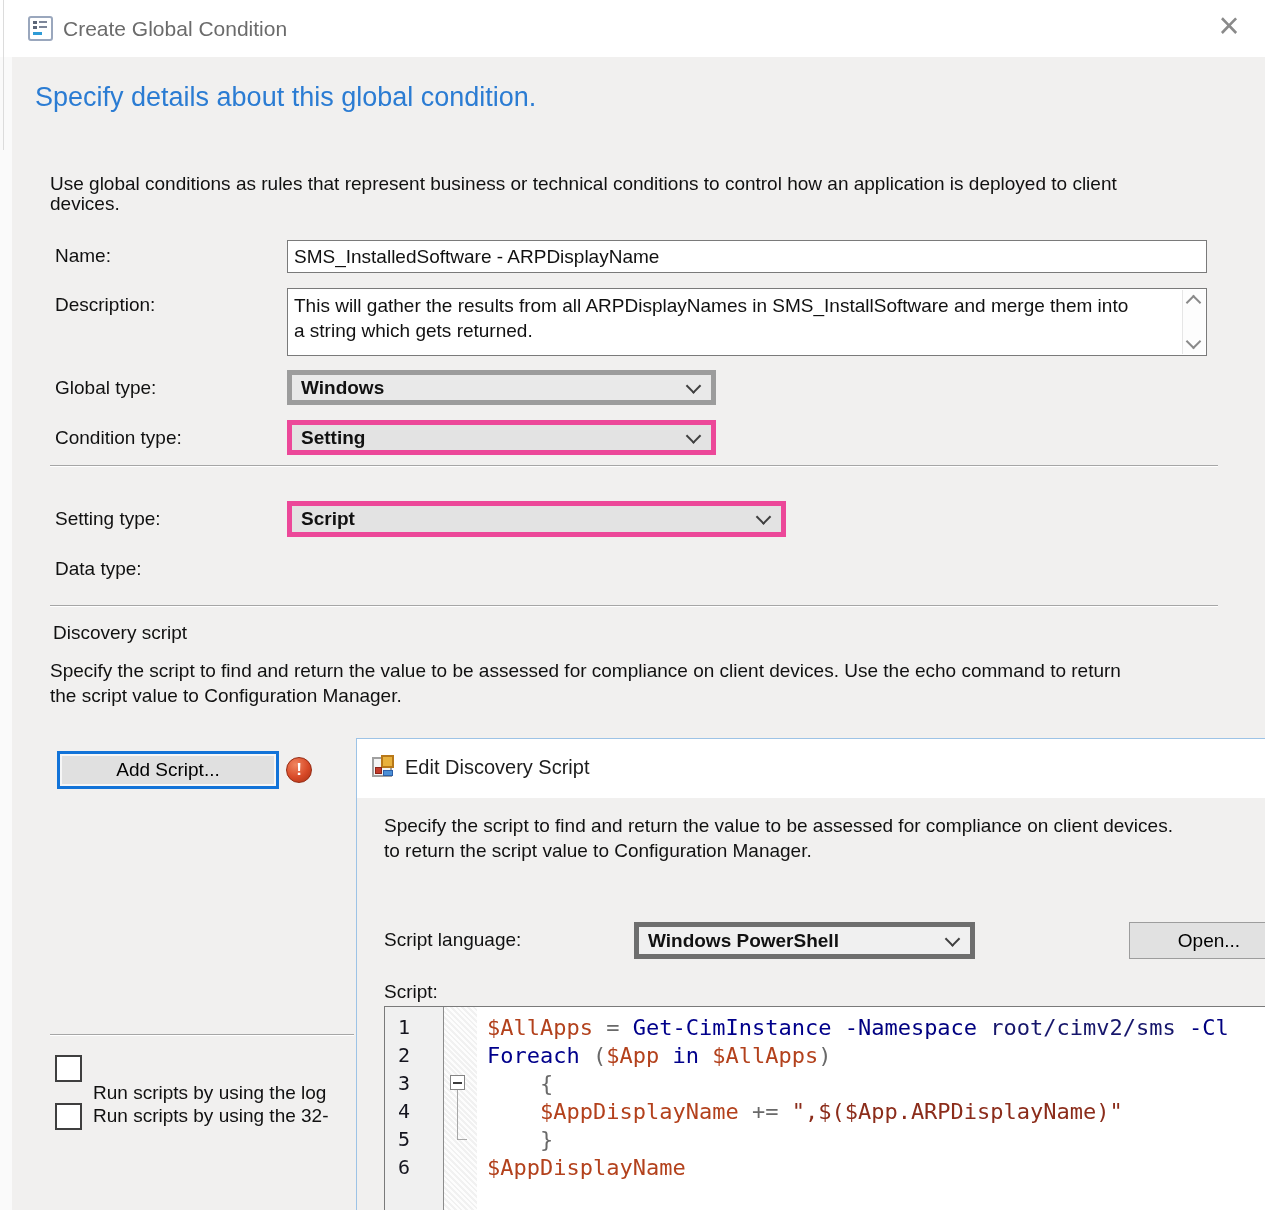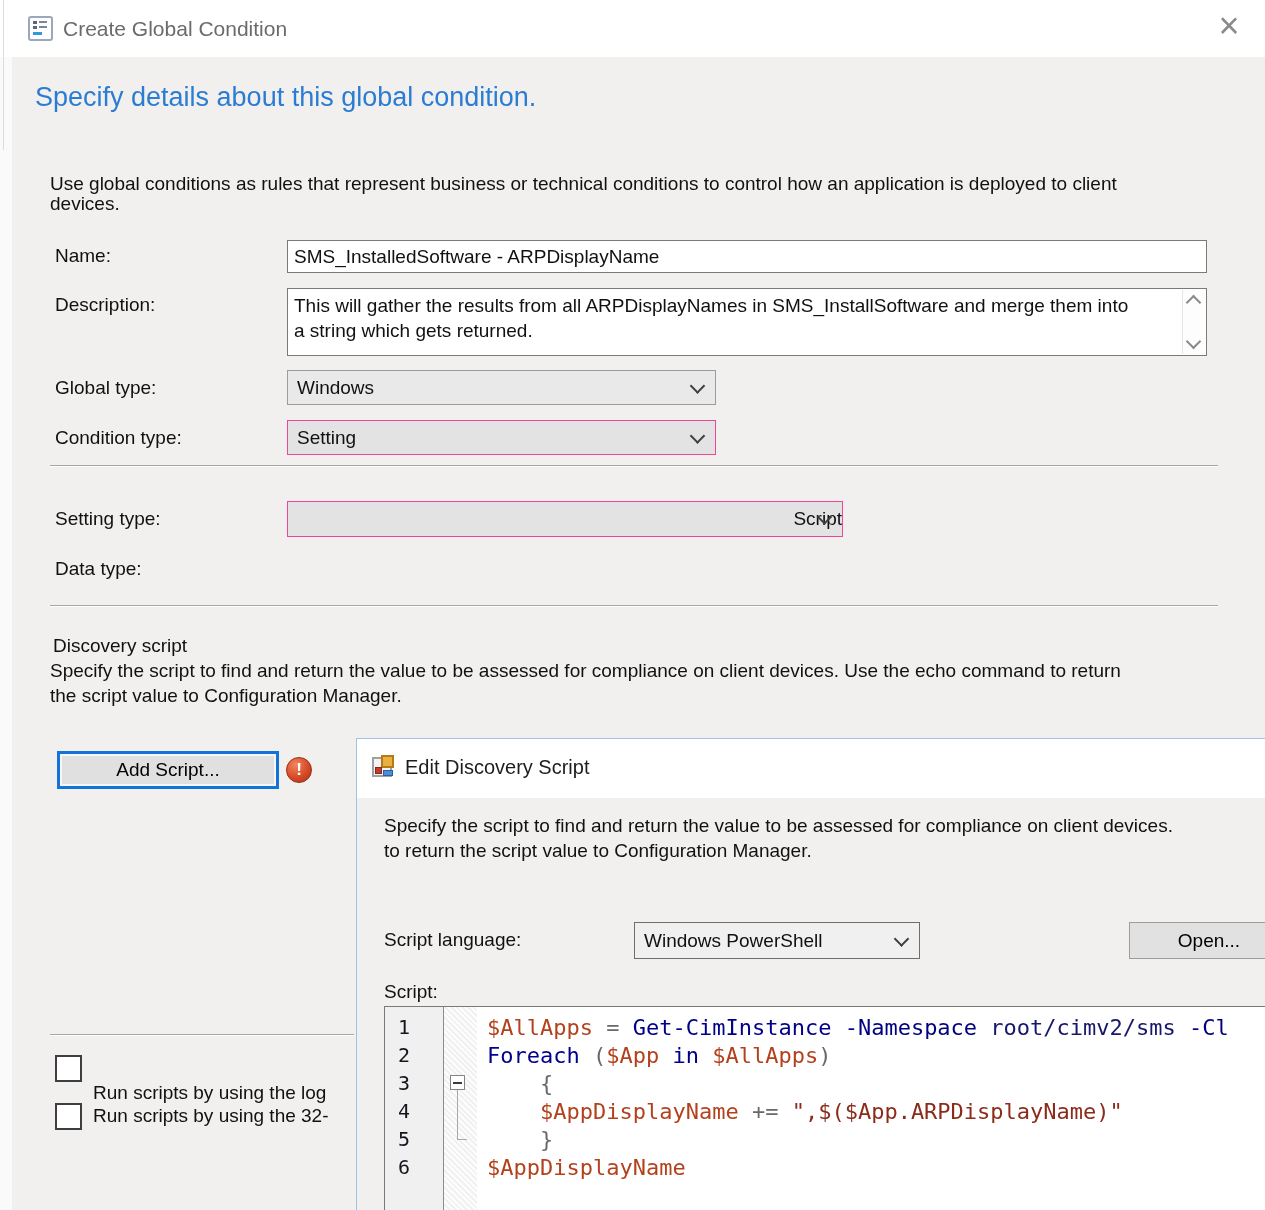--- a/index.html
+++ b/index.html
@@ -35,30 +35,30 @@
   .desc-box{position:absolute;left:287px;top:288px;width:920px;height:68px;background:#fff;
             border:1px solid #7a7a7a;box-sizing:border-box;}
   .desc-text{position:absolute;left:6px;top:4px;width:845px;font-size:19px;line-height:25px;color:#111;}
   .desc-scroll{position:absolute;top:1px;right:1px;bottom:1px;width:22px;background:#fdfdfd;border-left:1px solid #e6e6e6;}
   .chev{display:block;width:9px;height:9px;border-right:2px solid #8a8a8a;border-bottom:2px solid #8a8a8a;}
   .chev.up{transform:rotate(225deg);}
   .chev.down{transform:rotate(45deg);}
   .desc-scroll .top{position:absolute;left:5px;top:7px;}
   .desc-scroll .bot{position:absolute;left:5px;bottom:7px;}
 
-  .combo{position:absolute;left:287px;background:#e3e3e3;border:1px solid #ec4899;box-sizing:border-box;
-         display:flex;align-items:center;font-size:19px;color:#111;padding-left:9px;}
+  .combo{position:absolute;left:287px;background:#e3e3e3;border:5px solid #ec4899;box-sizing:border-box;
+         display:flex;align-items:center;font-size:19px;color:#111;padding-left:9px;font-weight:bold;}
   .combo .cw{position:absolute;right:12px;top:50%;transform:translateY(-68%);}
   .combo .chev{border-color:#3f3f3f;border-width:2px;width:9px;height:9px;}
   .combo.dim{border-color:#9c9c9c;background:#e9e9e9;}
   .combo.lite{background:#f0f0f0;border-color:#6e6e6e;}
 
   .sep{position:absolute;height:1px;background:#a6a6a6;box-shadow:0 1px 0 #ffffff;}
 
-  .section-title{position:absolute;left:53px;top:622px;font-size:19px;color:#111;margin-top:13px;}
+  .section-title{position:absolute;left:53px;top:622px;font-size:19px;color:#111;}
   .section-text{position:absolute;left:50px;top:658px;width:1085px;font-size:19px;line-height:25px;color:#111;}
 
   .add-script{position:absolute;left:57px;top:751px;width:222px;height:38px;background:#e0e0e0;
               border:3px solid #1273d8;box-shadow:inset 0 0 0 2px #f6f6f6;box-sizing:border-box;
               display:flex;align-items:center;justify-content:center;font-size:19px;color:#000;cursor:default;}
   .err-badge{position:absolute;left:286px;top:757px;width:26px;height:26px;border-radius:50%;
              background:radial-gradient(circle at 35% 28%,#f0855f,#d84a28 55%,#a93114);
              border:1px solid #962a12;box-sizing:border-box;color:#fff;font-weight:bold;font-size:17px;
              display:flex;align-items:center;justify-content:center;}
 
@@ -149,21 +149,21 @@
   <div class="combo" style="top:420px;width:429px;height:35px;">
     <span>Setting</span>
     <span class="cw">
         <span class="chev down"></span>
       </span>
   </div>
 
   <div class="sep" style="left:50px;top:465px;width:1168px;"></div>
 
   <div class="fld-label" style="top:508px;">Setting type:</div>
-  <div class="combo" style="top:501px;width:556px;height:36px;justify-content:flex-end;">
+  <div class="combo" style="top:501px;width:499px;height:36px;">
     <span>Script</span>
     <span class="cw">
         <span class="chev down"></span>
       </span>
   </div>
 
   <div class="fld-label" style="top:558px;">Data type:</div>
 
   <div class="sep" style="left:50px;top:605px;width:1168px;"></div>
 
@@ -192,21 +192,21 @@
           <i class="red"></i>
           <i class="blu"></i>
       </span>
       <span class="txt">Edit Discovery Script</span>
     </div>
 
     <div class="edit-desc" style="top:74px;">Specify the script to find and return the value to be assessed for compliance on client devices.</div>
     <div class="edit-desc" style="top:99px;">to return the script value to Configuration Manager.</div>
 
     <div class="edit-lbl" style="left:27px;top:190px;">Script language:</div>
-    <div class="combo lite" style="left:277px;top:183px;width:286px;height:37px;">
+    <div class="combo lite" style="left:277px;top:183px;width:341px;height:37px;">
       <span>Windows PowerShell</span>
       <span class="cw">
           <span class="chev down"></span>
         </span>
     </div>
     <div class="open-btn">Open...</div>
 
     <div class="edit-lbl" style="left:27px;top:242px;">Script:</div>
 
     <div class="code-box">

